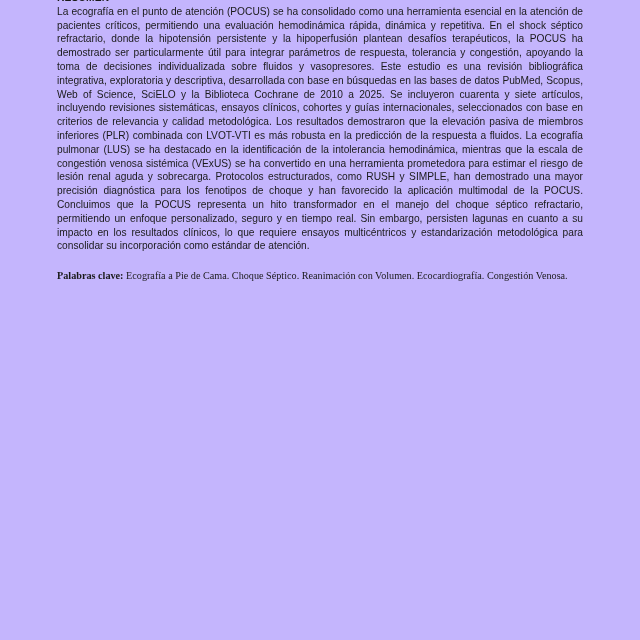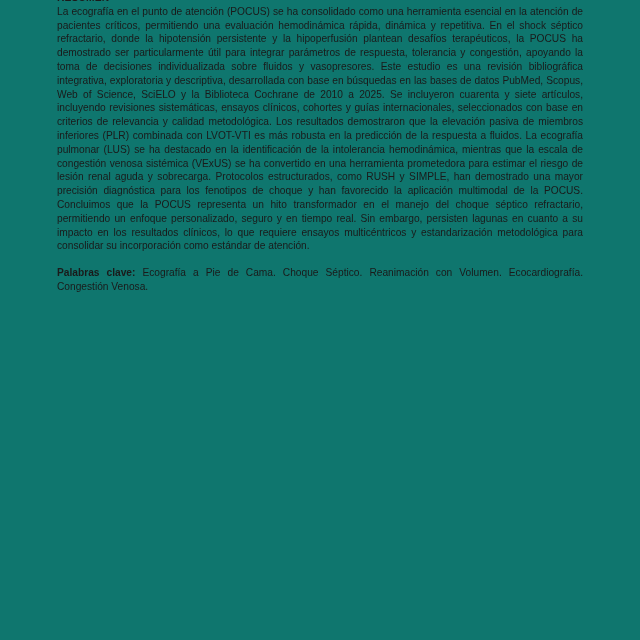--- a/index.html
+++ b/index.html
@@ -14,21 +14,21 @@
     overflow: hidden;
     font-family: "Liberation Sans", sans-serif;
     color: #1a1a1a;
     -webkit-font-smoothing: antialiased;
   }
 
   #page {
     position: relative;
     width: 640px;
     height: 640px;
-    background: #0f766e;
+    background: #c4b5fd;
   }
 
   
   .text-column {
     position: absolute;
     left: 57px;
     top: -9px;           
     width: 526px;
   }
 
@@ -46,26 +46,27 @@
     line-height: 13.8px;
     text-align: justify;
     text-justify: inter-word;
     margin: 0;
     color: #1a1a1a;
     word-spacing: 0px;
   }
 
   .keywords-block {
     font-size: 10.2px;
-    line-height: 14px;
+    line-height: 19px;
     text-align: justify;
     text-justify: inter-word;
     margin: 0;
     padding-top: 12.4px;
     color: #1a1a1a;
+    font-family: Liberation Serif, serif;
   }
 
   .keywords-label {
     font-weight: bold;
   }
 
   .keywords-body {
     font-weight: normal;
   }
 </style>

